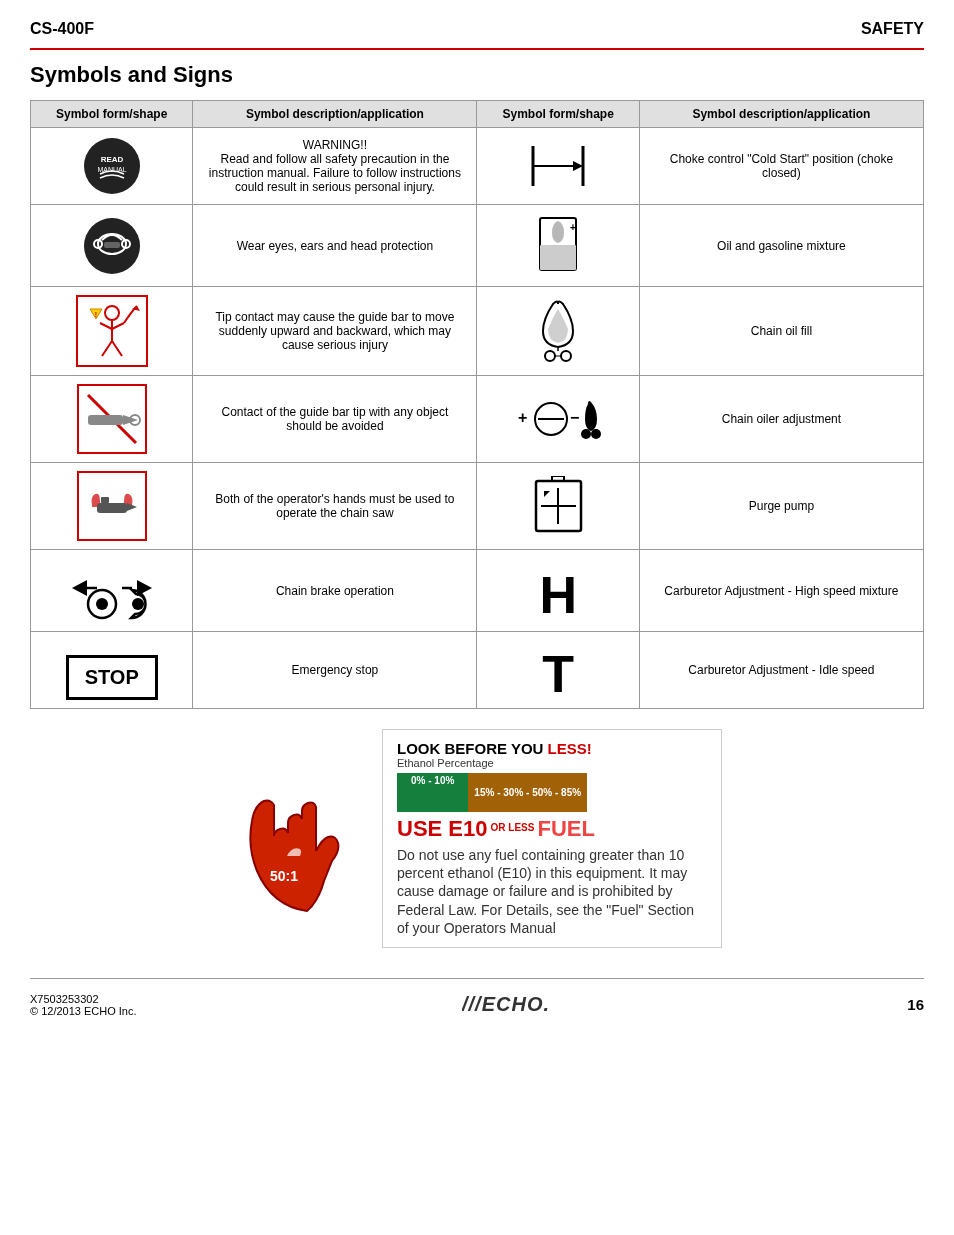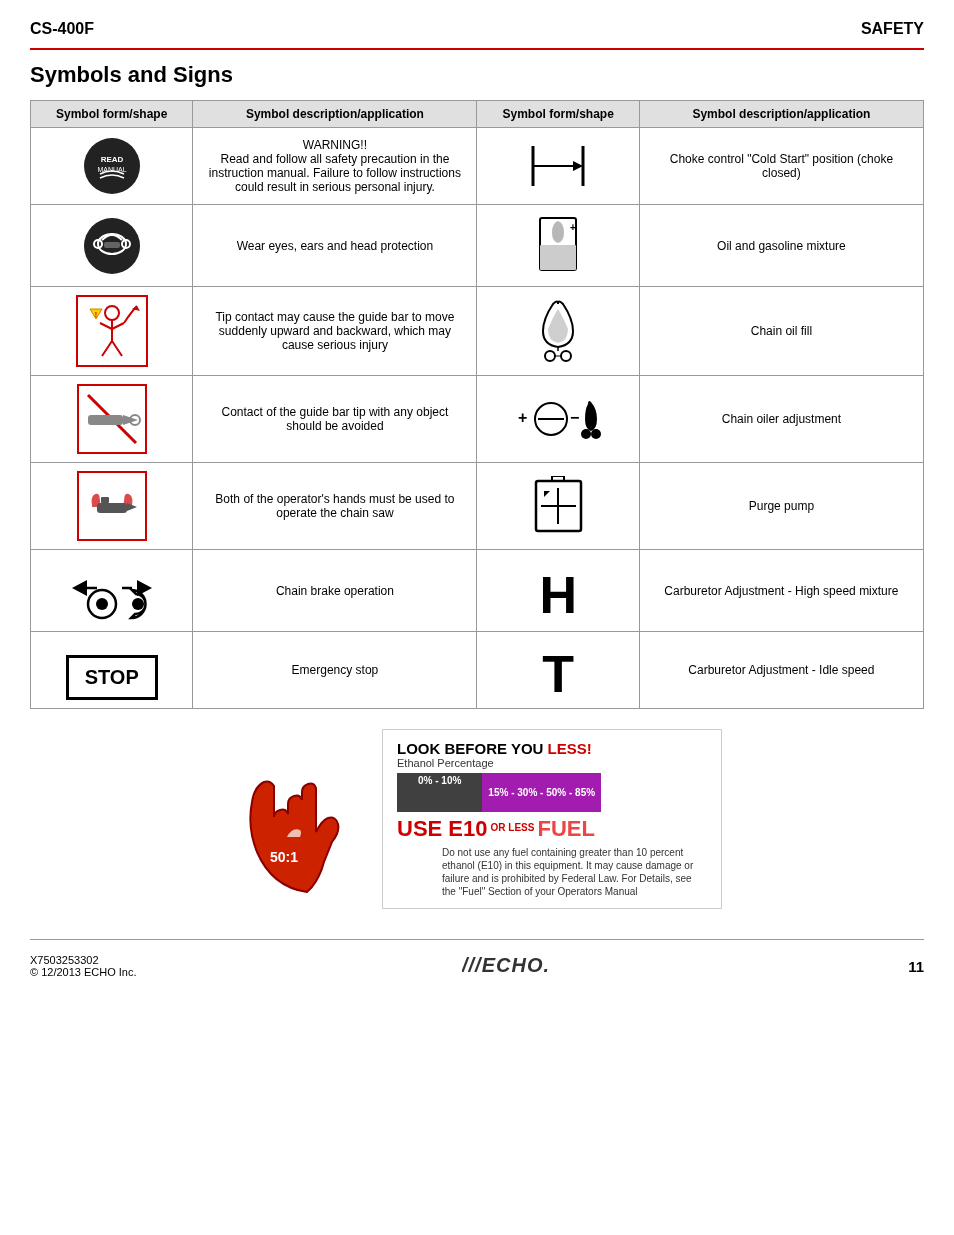--- a/index.html
+++ b/index.html
@@ -117,39 +117,38 @@
     }
     .ethanol-label {
       font-size: 11px;
       color: #333;
     }
     .ethanol-bar {
       display: flex;
       margin: 4px 0;
     }
     .ethanol-green {
-      background: #404040;
+      background: #15803d;
       color: white;
-      padding: 2px 21px;
+      padding: 2px 14px;
       font-size: 10px;
       font-weight: bold;
     }
     .ethanol-red {
-      background: #a21caf;
+      background: #a16207;
       color: white;
       padding: 14px 6px;
       font-size: 10px;
       font-weight: bold;
     }
     .fuel-fine-print {
-      font-size: 10px;
+      font-size: 14px;
       color: #333;
       line-height: 1.3;
       margin-top: 4px;
-      margin-left: 45px;
     }
 
     .footer {
       margin-top: 30px;
       border-top: 1px solid #999;
       padding-top: 8px;
       display: flex;
       justify-content: space-between;
       align-items: center;
       font-size: 11px;
@@ -494,14 +493,14 @@
   <div class="footer-left">
     <div>X7503253302</div>
     <div>© 12/2013 ECHO Inc.</div>
   </div>
   <div class="footer-logo">
     <svg width="120" height="30" viewBox="0 0 120 30">
 
       <text x="0" y="24" font-family="Arial" font-size="20" font-weight="bold" font-style="italic" fill="#333" letter-spacing="1">///ECHO.</text>
     </svg>
   </div>
-  <div class="footer-right">11</div>
+  <div class="footer-right">16</div>
 </div>
 
 </body></html>

